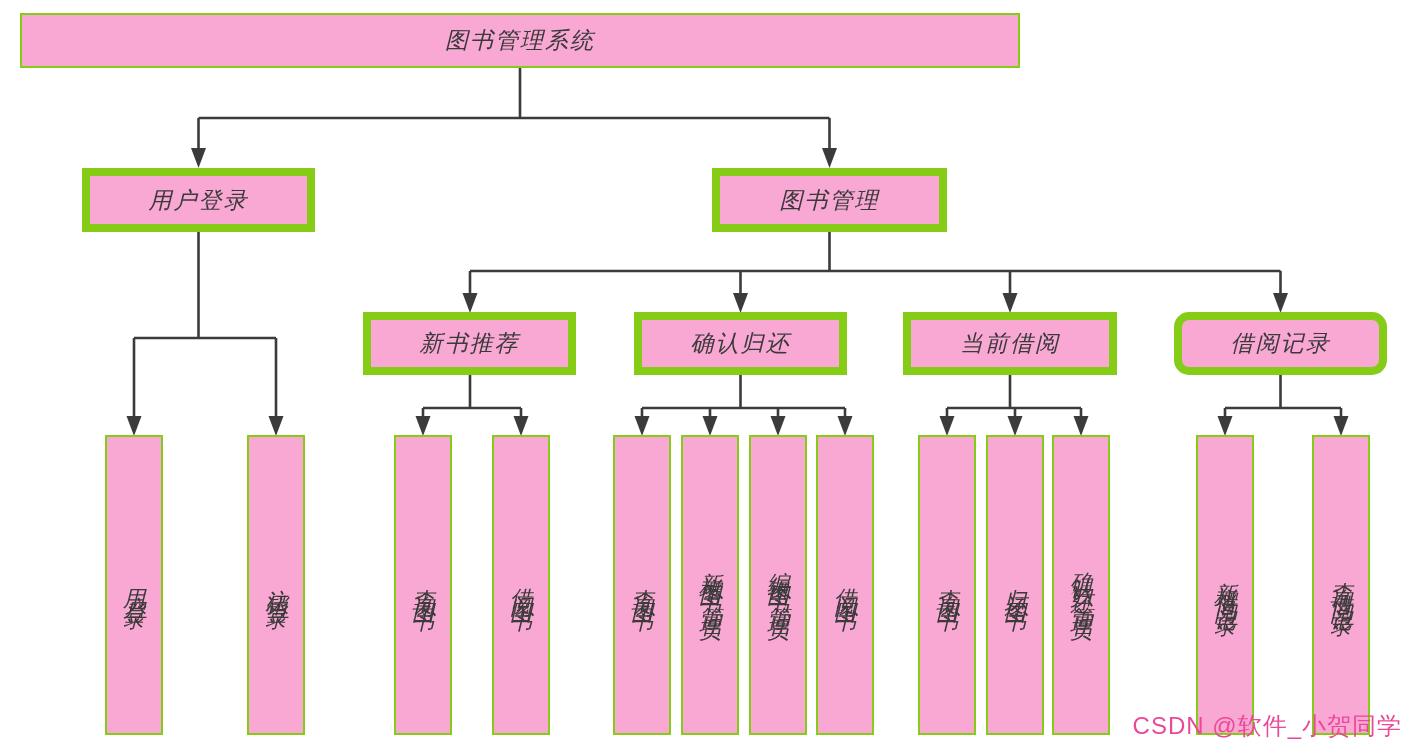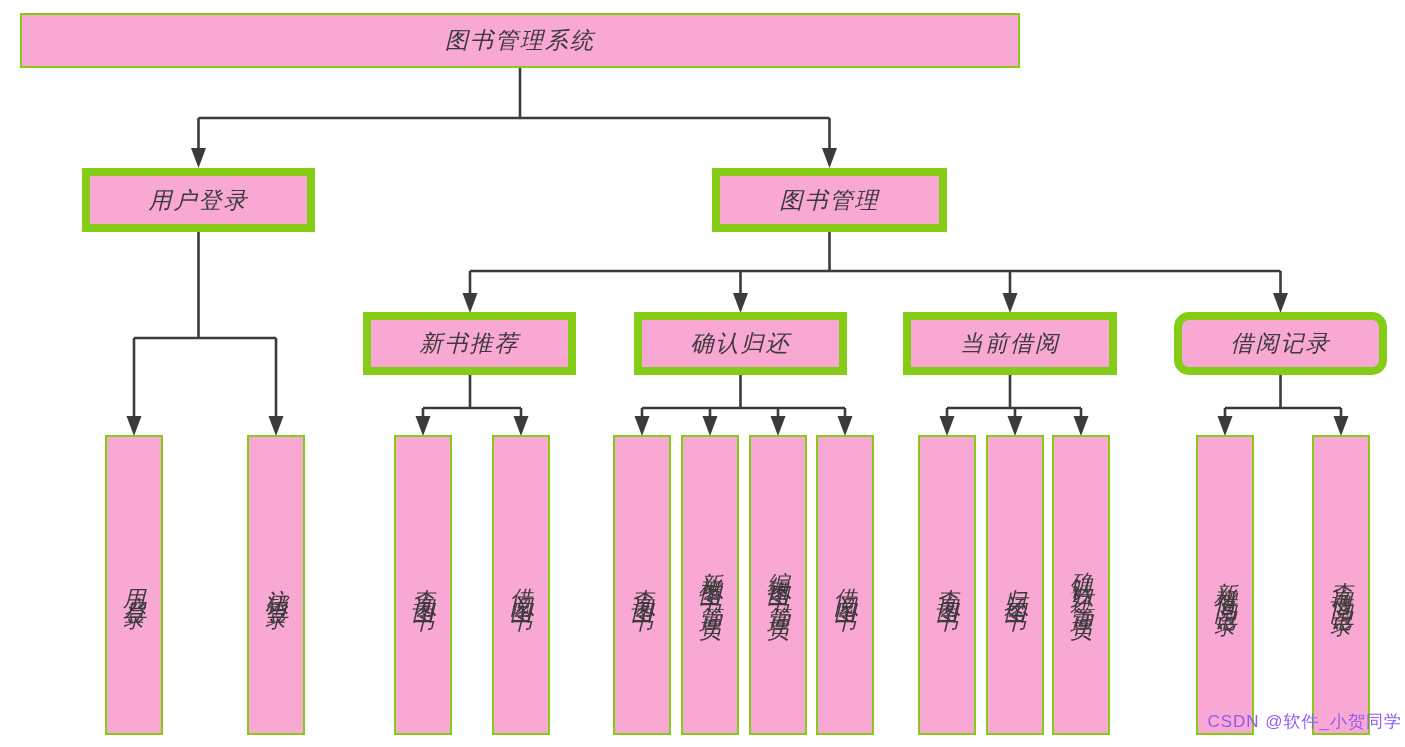--- a/index.html
+++ b/index.html
@@ -33,22 +33,22 @@
     text-orientation: mixed;
     font-size: 22px;
     letter-spacing: 7px;
     line-height: 1;
     color: #3a3a3a;
   }
   .watermark {
     position: absolute;
     top: 710px;
     right: 3px;
-    font-size: 17px;
-    color: #8b5cf6;
+    font-size: 24px;
+    color: #ec4899;
     letter-spacing: 1px;
     z-index: 5;
     white-space: nowrap;
   }
 </style>
 </head>
 <body>
 
 <div class="canvas">
 

